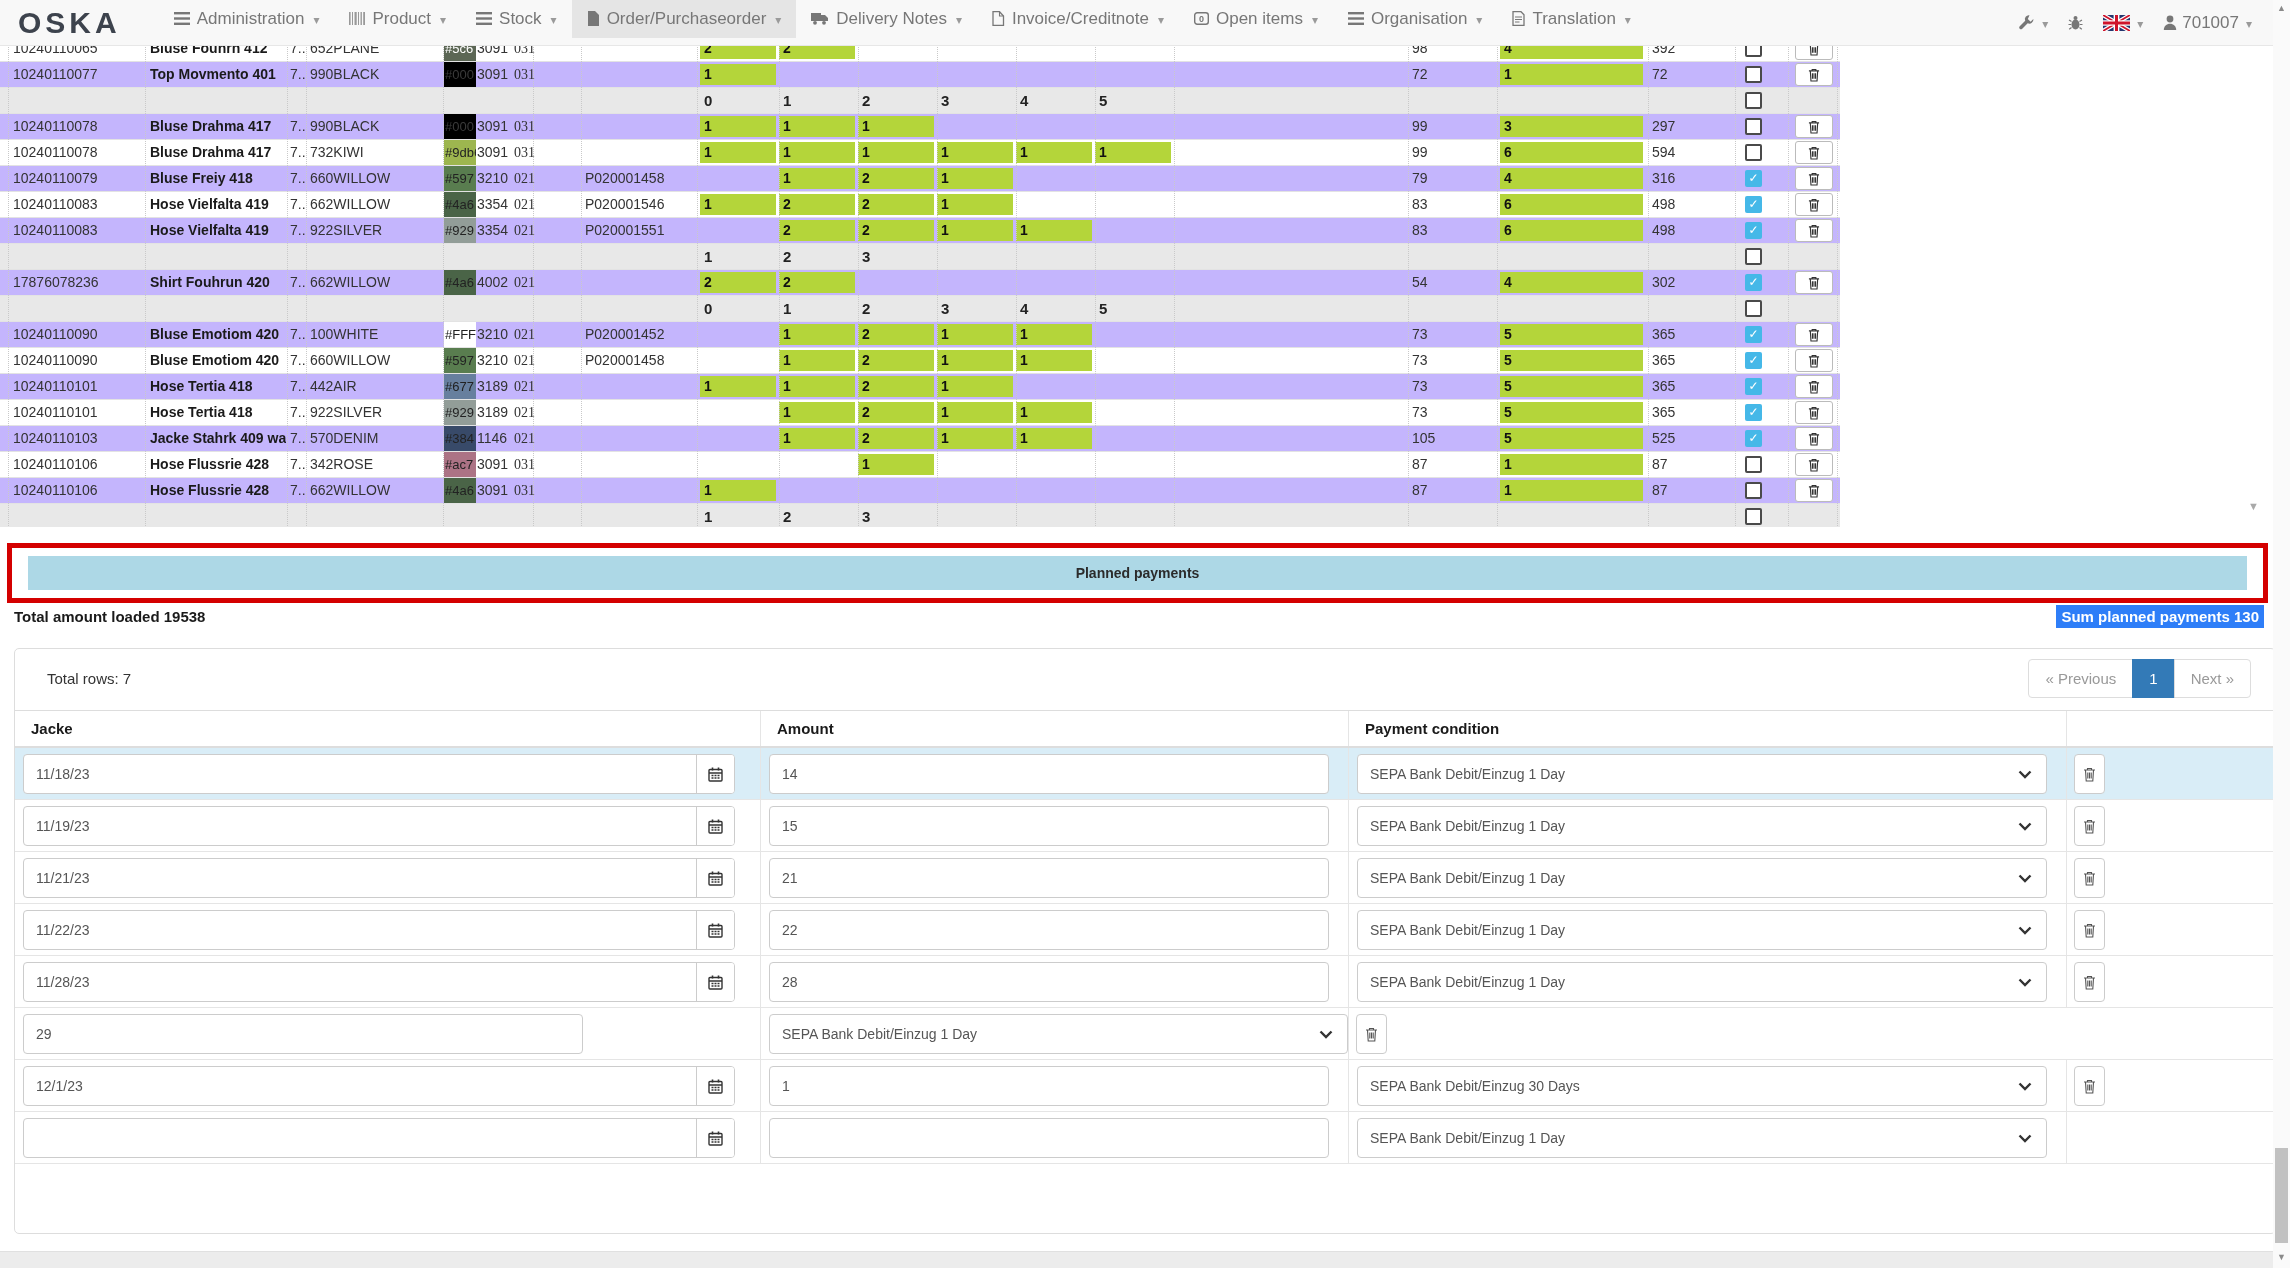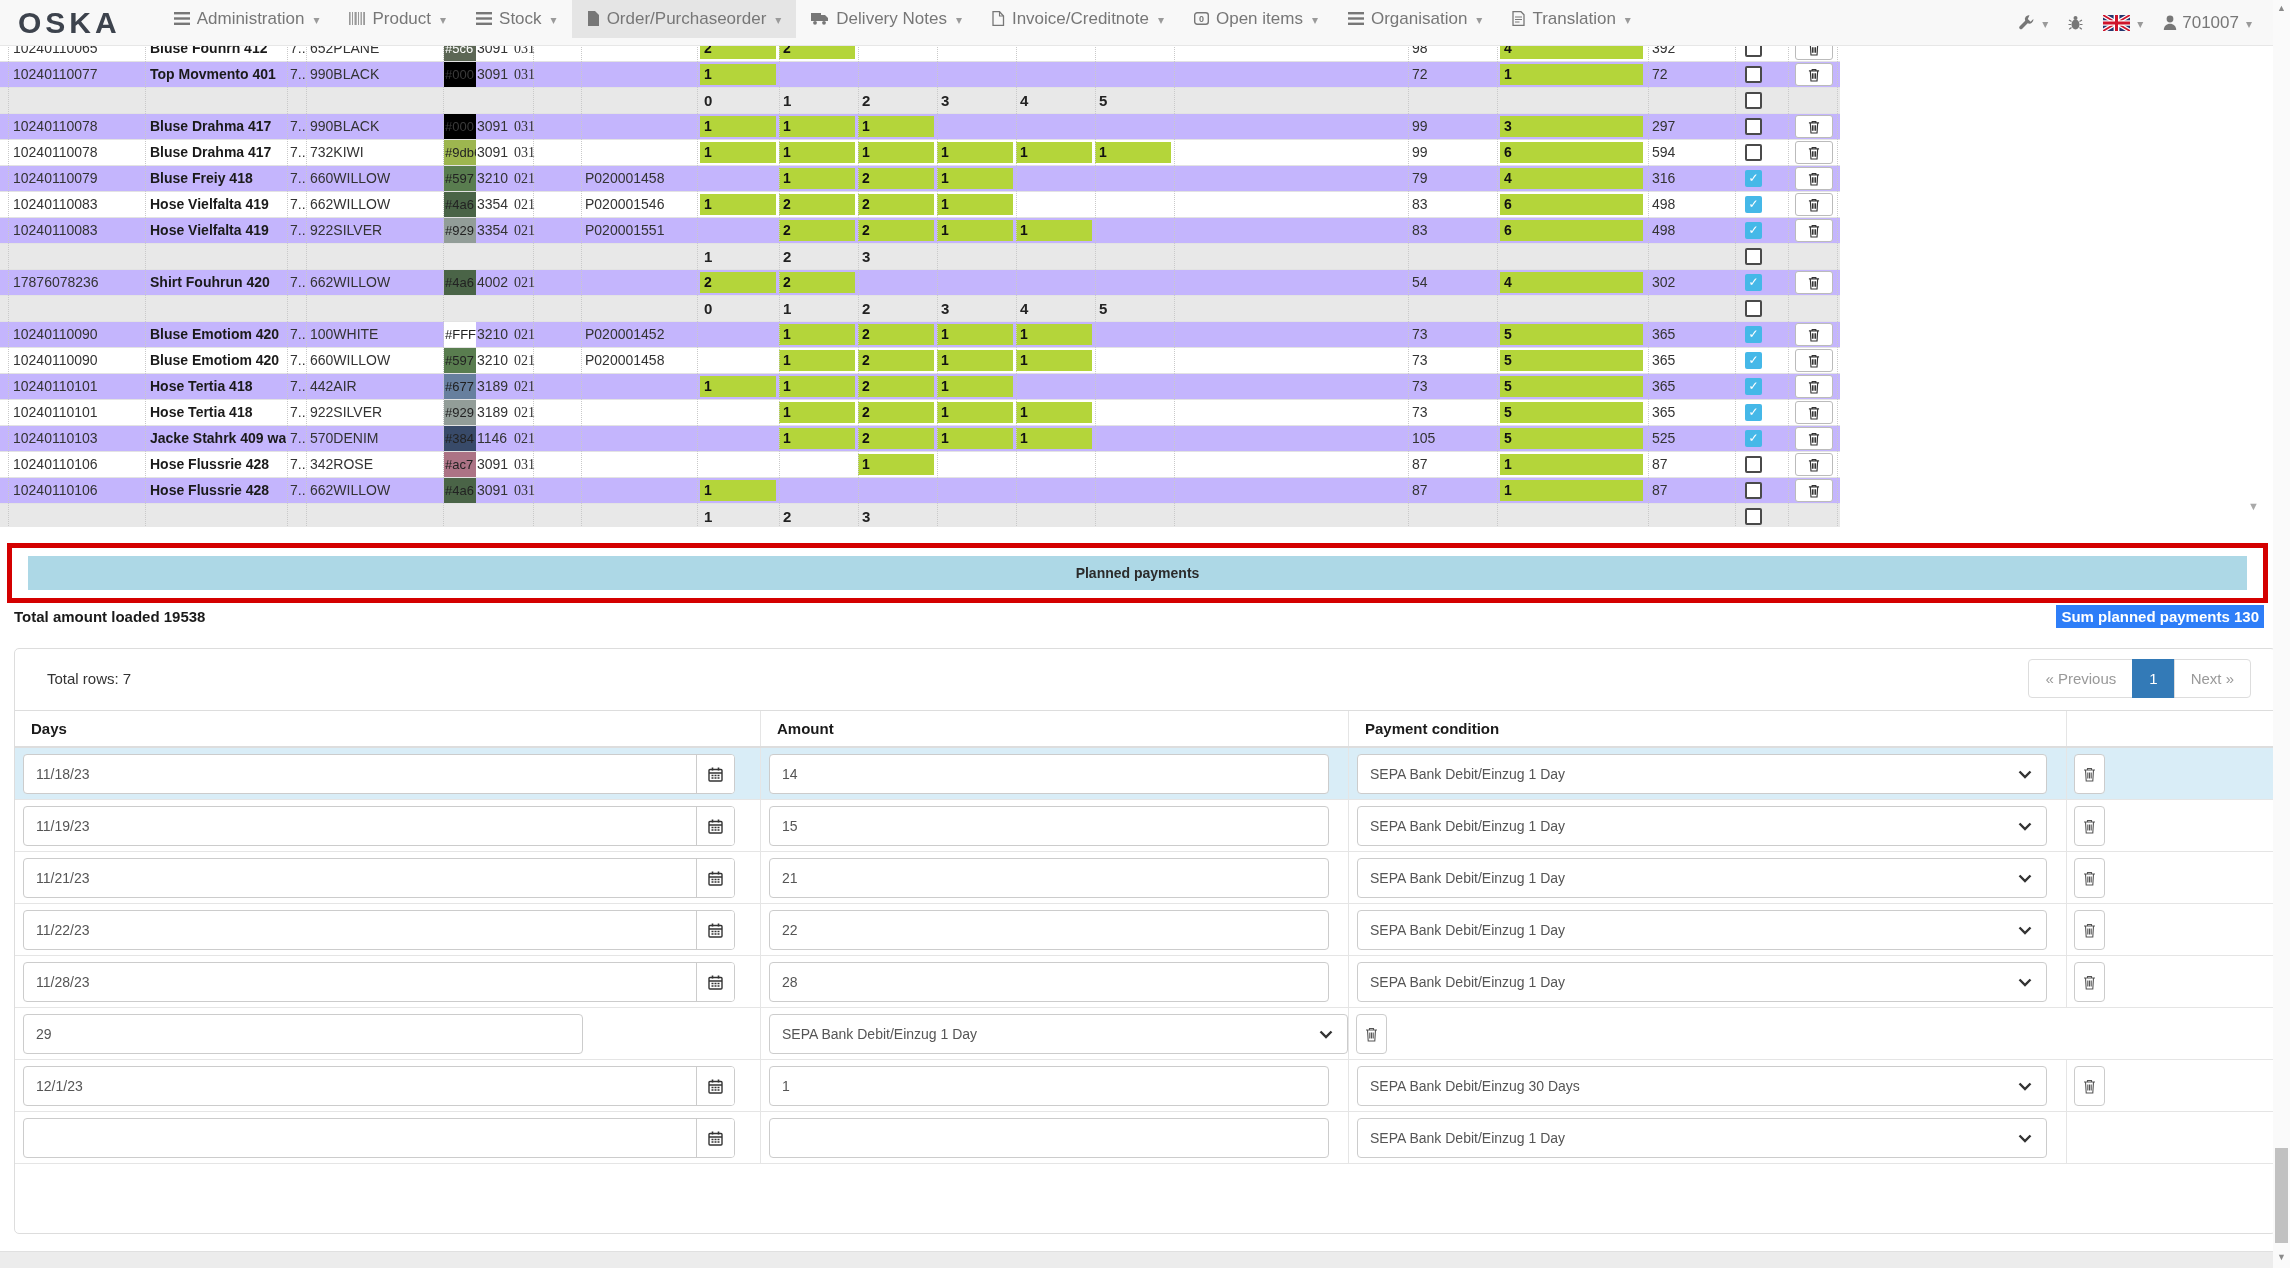--- a/index.html
+++ b/index.html
@@ -646,21 +646,21 @@
 <div class="panel">
   <div class="panel-header">
     <div class="total-rows">Total rows: 7</div>
     <div class="pagination">
       <button class="page-btn">« Previous</button>
       <button class="page-btn active">1</button>
       <button class="page-btn">Next »</button>
     </div>
   </div>
   <div class="pay-head">
-    <div>Days</div>
+    <div>Jacke</div>
     <div>Amount</div>
     <div>Payment condition</div>
     <div></div>
   </div>
   <div id="pay-body">
       <div class="pay-row selected">
     <div class="pcell">
       <div class="date-group">
         <input class="date-input" value="11/18/23" style="">
         <span class="date-addon">

